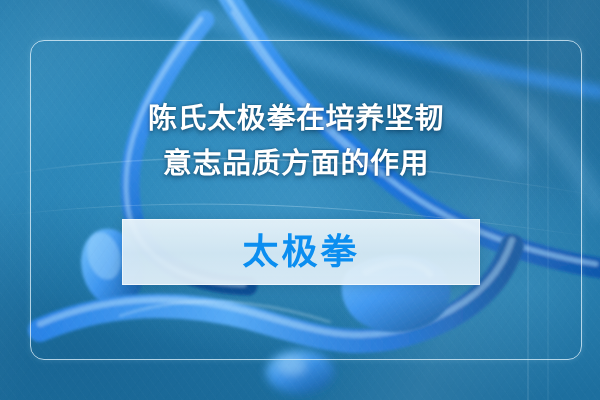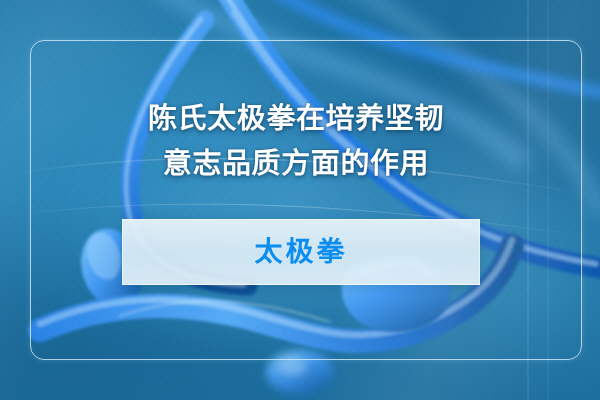--- a/index.html
+++ b/index.html
@@ -132,21 +132,21 @@
         rgba(219,236,246,0.92) 52%,
         rgba(226,240,249,0.93) 100%);
     border: 1px solid rgba(255,255,255,0.55);
     box-shadow: 0 2px 10px rgba(10,60,95,0.22);
     display: flex;
     align-items: center;
     justify-content: center;
   }
   .keyword-text {
     color: #0b8ef0;
-    font-size: 28px;
+    font-size: 36px;
     font-weight: bold;
     letter-spacing: 3px;
     line-height: 1;
     text-align: right;
   }
 </style>
 </head>
 <body>
 
 <div class="poster">

